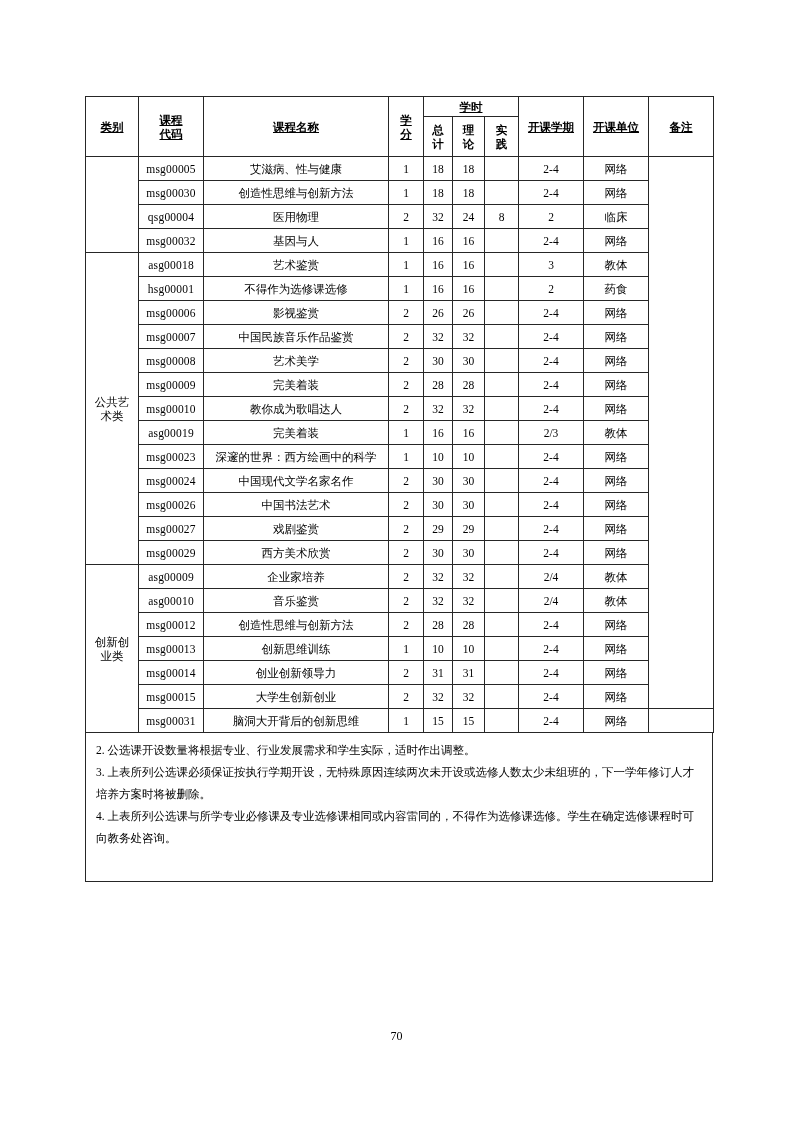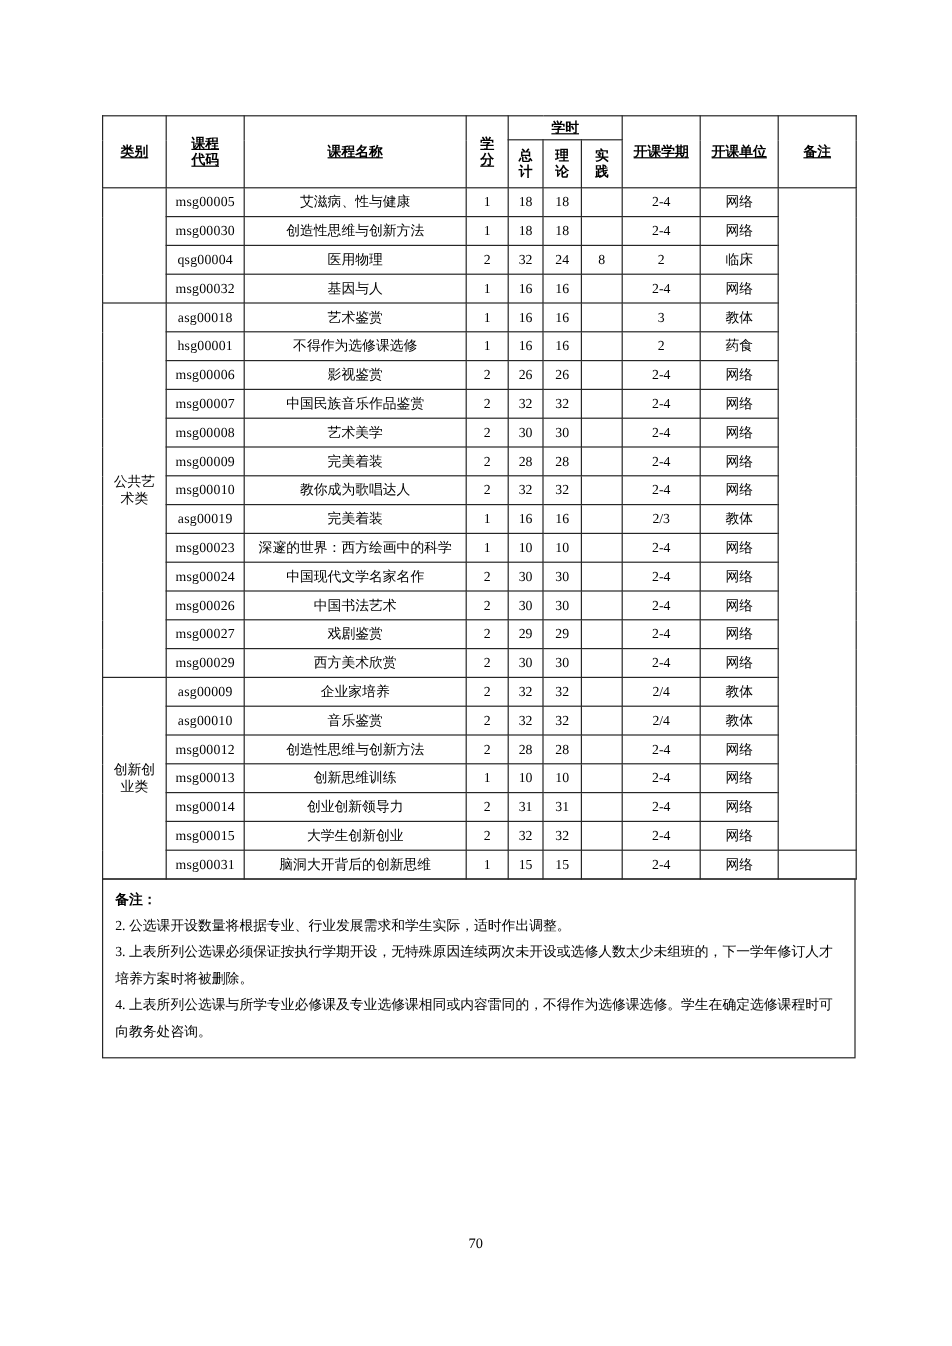--- a/index.html
+++ b/index.html
@@ -365,21 +365,20 @@
             <td>15</td>
             <td></td>
             <td>2-4</td>
             <td>网络</td>
             <td></td>
           </tr>
         </tbody>
     </table>
 
     <div class="notes-box">
-      <p class="notes-title">备注：</p>
       <p>2. 公选课开设数量将根据专业、行业发展需求和学生实际，适时作出调整。</p>
       <p>3. 上表所列公选课必须保证按执行学期开设，无特殊原因连续两次未开设或选修人数太少未组班的，下一学年修订人才培养方案时将被删除。</p>
       <p>4. 上表所列公选课与所学专业必修课及专业选修课相同或内容雷同的，不得作为选修课选修。学生在确定选修课程时可向教务处咨询。</p>
     </div>
   </div>
 
   <div class="page-number">70</div>
 </div>
 
 </body></html>

